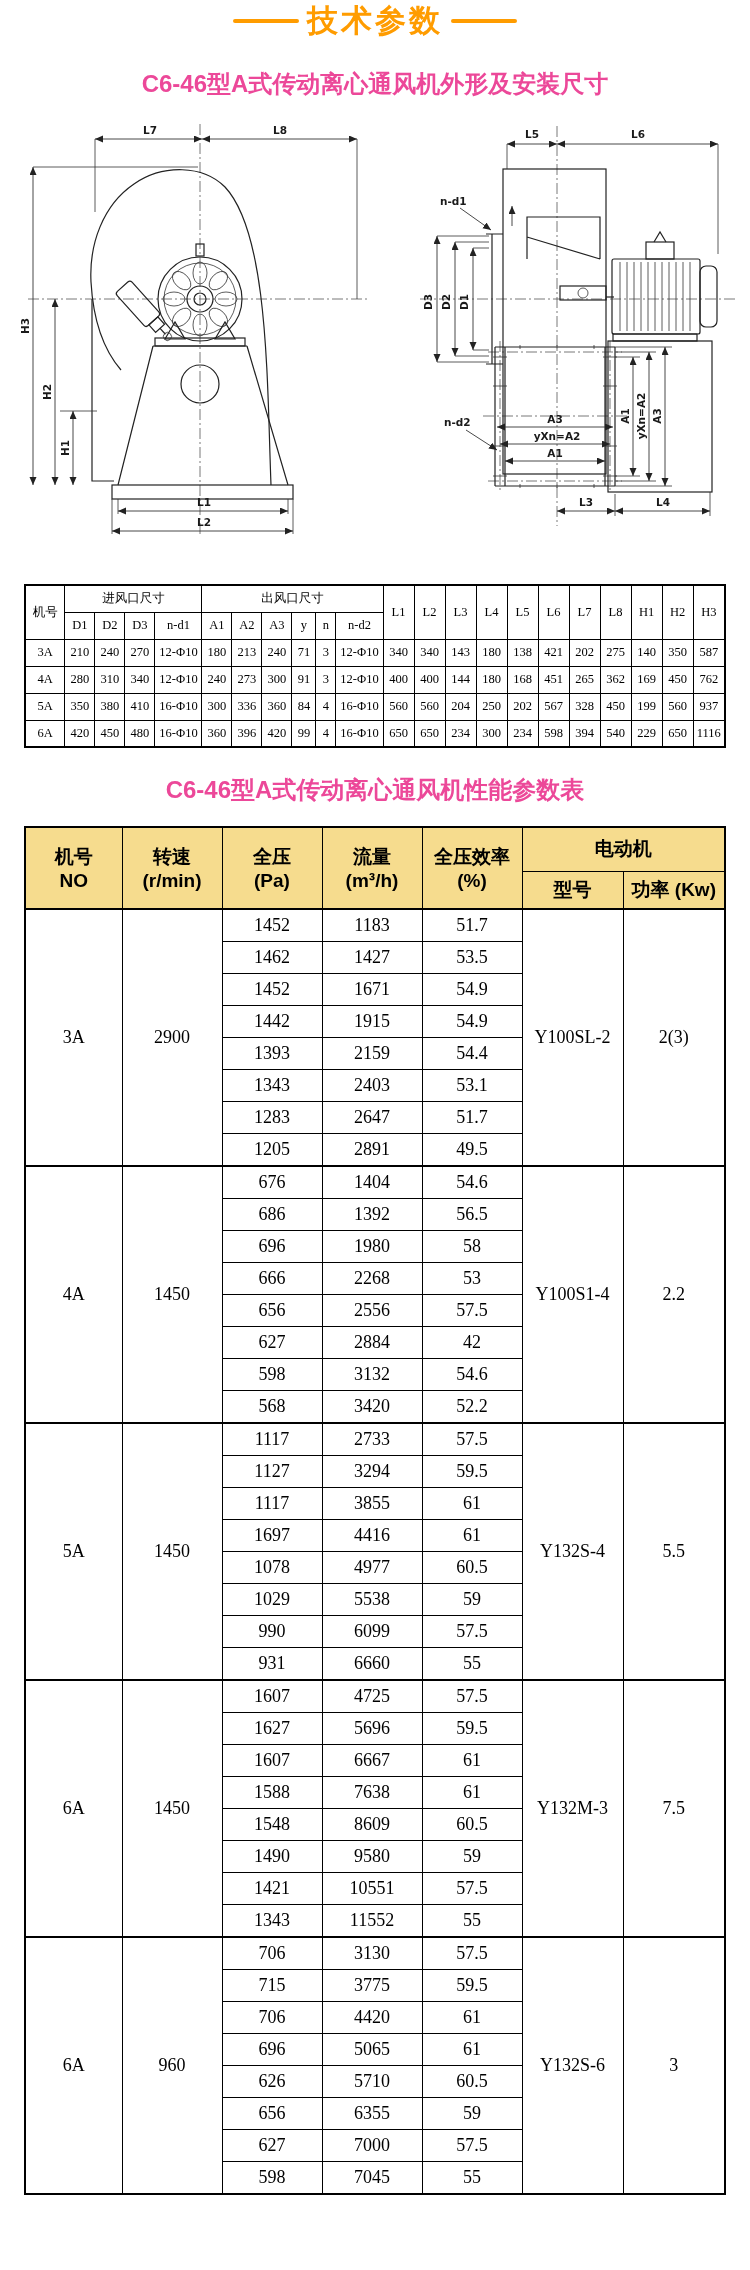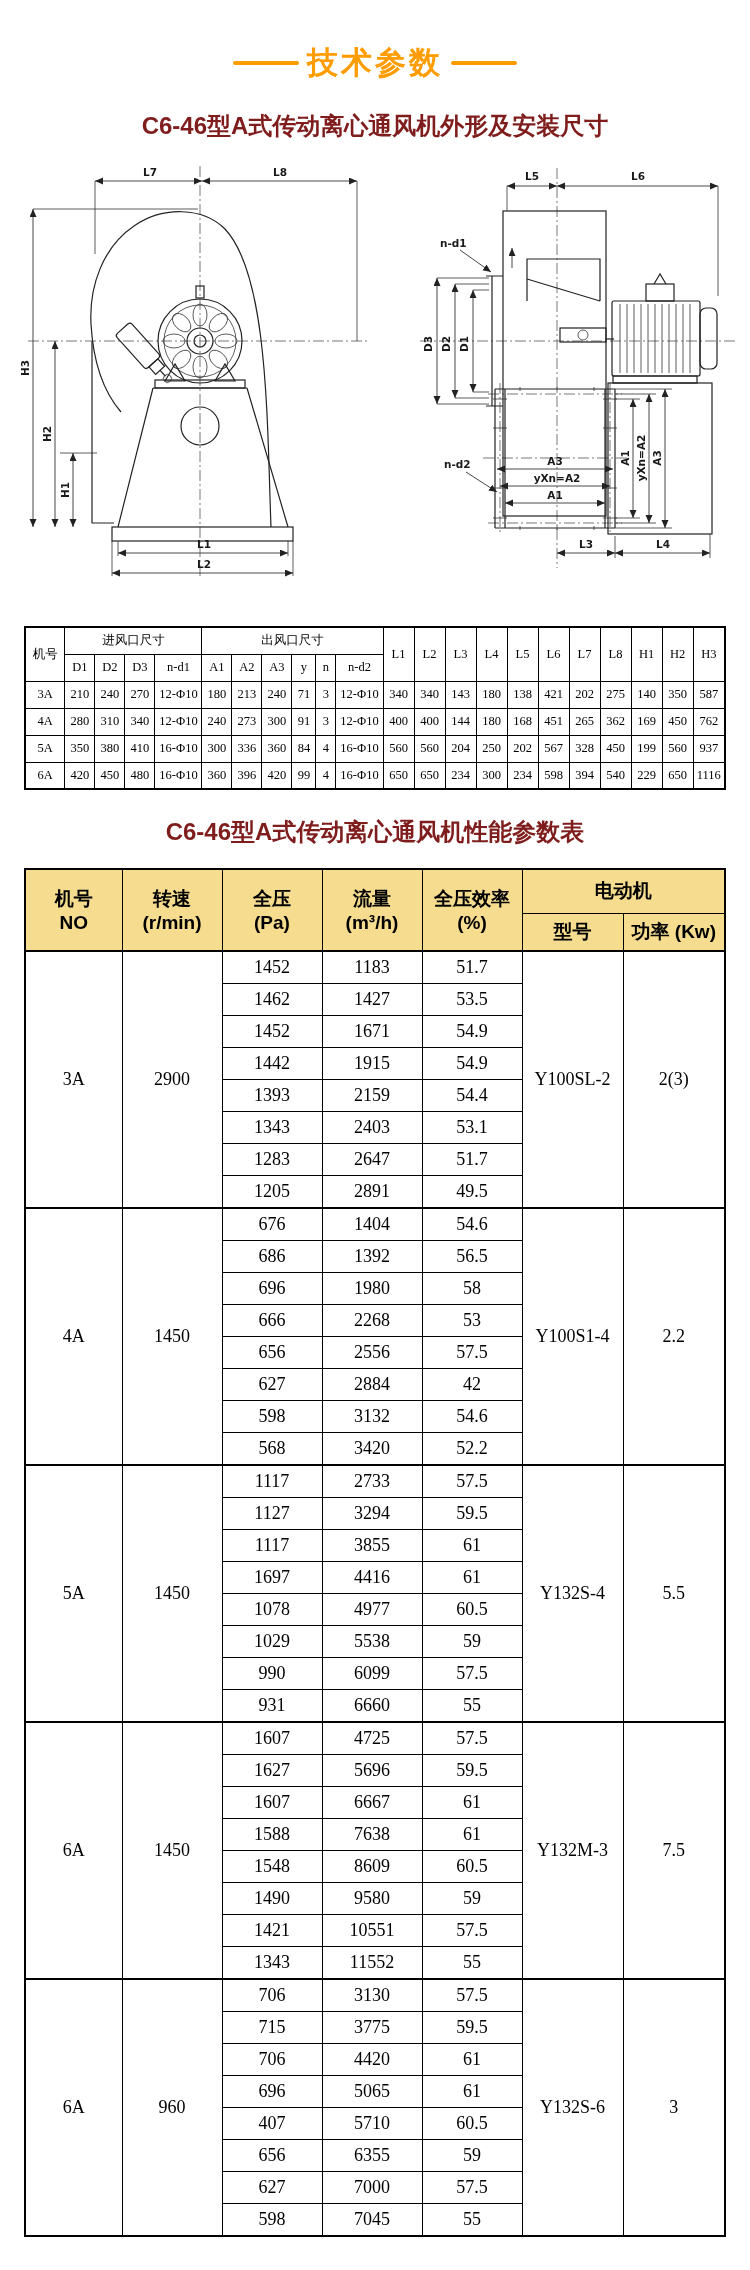--- a/index.html
+++ b/index.html
@@ -1,23 +1,23 @@
 <!DOCTYPE html>
 <html><head>
 <meta charset="utf-8">
 <style>
   html,body{margin:0;padding:0;background:#fff;}
   .page{width:750px;background:#fff;font-family:"Liberation Sans",sans-serif;color:#000;padding-bottom:20px;}
 
   
-  .title-row{display:flex;align-items:center;justify-content:center;gap:8px;padding-top:42px;}
+  .title-row{display:flex;align-items:center;justify-content:center;gap:8px;}
   .dash{width:66px;height:4px;background:#ff9c00;border-radius:2px;}
   h1.main-title{margin:0;color:#ff9c00;font-size:31px;font-weight:bold;letter-spacing:3px;}
   .subtitle{text-align:center;color:#a5a5a5;font-size:19px;margin-top:13px;letter-spacing:1px;}
-  h2.section-title{margin:26px 0 0 0;text-align:center;color:#7f1d1d;font-size:24px;font-weight:bold;}
+  h2.section-title{margin:26px 0 0 0;text-align:center;color:#ec4899;font-size:24px;font-weight:bold;}
 
   
   svg.diagram{display:block;width:750px;height:470px;margin-top:4px;}
   .ln{stroke:#222;stroke-width:1.2;fill:none;}
   .thin{stroke:#333;stroke-width:0.8;fill:none;}
   .dim{stroke:#333;stroke-width:0.9;fill:none;}
   .cl{stroke:#555;stroke-width:0.8;fill:none;stroke-dasharray:11 3 2 3;}
   text.dlabel{font-family:"DejaVu Sans",sans-serif;font-size:10.5px;font-weight:bold;fill:#1a1a1a;}
 
   
@@ -571,21 +571,21 @@
           <td>706</td>
           <td>4420</td>
           <td>61</td>
         </tr>
         <tr>
           <td>696</td>
           <td>5065</td>
           <td>61</td>
         </tr>
         <tr>
-          <td>407</td>
+          <td>626</td>
           <td>5710</td>
           <td>60.5</td>
         </tr>
         <tr>
           <td>656</td>
           <td>6355</td>
           <td>59</td>
         </tr>
         <tr>
           <td>627</td>

